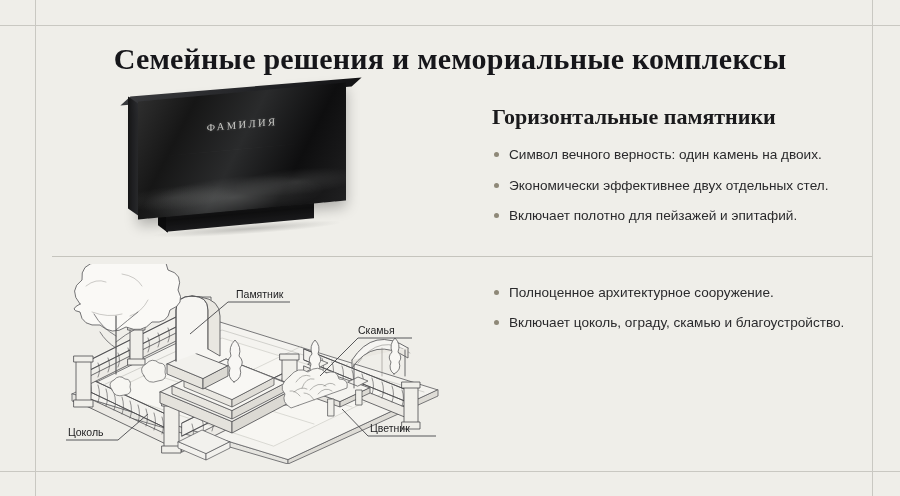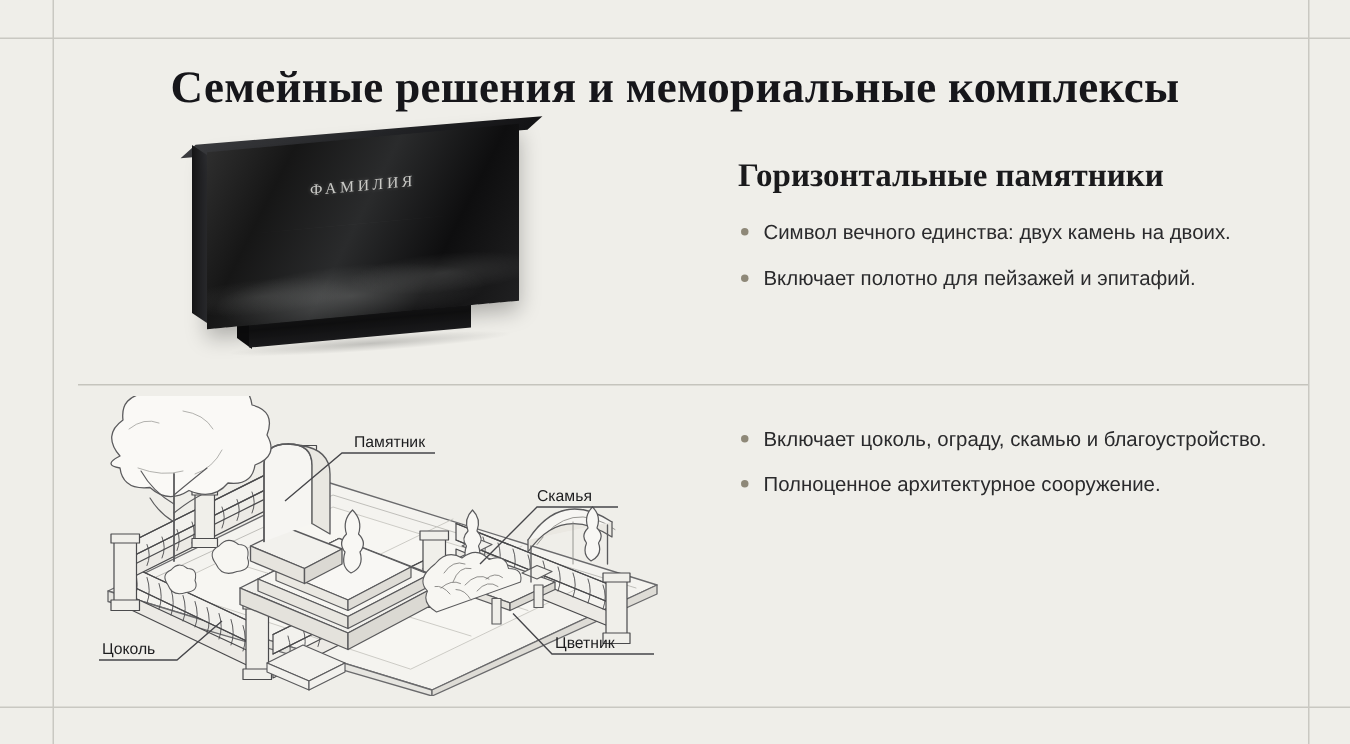--- a/index.html
+++ b/index.html
@@ -227,21 +227,22 @@
     <div class="mon-top-face"></div>
     <div class="mon-edge-left"></div>
     <div class="mon-stone">
       <div class="mon-name">ФАМИЛИЯ</div>
     </div>
   </div>
 
   <div class="text-col col-top">
     <h2 class="section-heading">Горизонтальные памятники</h2>
     <ul class="bullets">
-      <li>Символ вечного единства: двух камень на двоих.</li>
+      <li>Символ вечного верность: один камень на двоих.</li>
+      <li>Экономически эффективнее двух отдельных стел.</li>
       <li>Включает полотно для пейзажей и эпитафий.</li>
     </ul>
   </div>
 
   <div class="divider"></div>
 
   <div class="complex-diagram">
     <svg width="400" height="200" viewBox="0 0 400 200" xmlns="http://www.w3.org/2000/svg">
       <g fill="none" stroke="#4a4a4c" stroke-width="0.8" stroke-linejoin="round" stroke-linecap="round">
 
@@ -465,18 +466,18 @@
         <text class="diagram-label" x="184" y="34">Памятник</text>
         <text class="diagram-label" x="306" y="70">Скамья</text>
         <text class="diagram-label" x="16" y="172">Цоколь</text>
         <text class="diagram-label" x="318" y="168">Цветник</text>
       </g>
     </svg>
   </div>
 
   <div class="text-col col-bottom">
     <ul class="bullets">
+      <li>Полноценное архитектурное сооружение.</li>
       <li>Включает цоколь, ограду, скамью и благоустройство.</li>
-      <li>Полноценное архитектурное сооружение.</li>
     </ul>
   </div>
 
 </div>
 
 </body></html>

